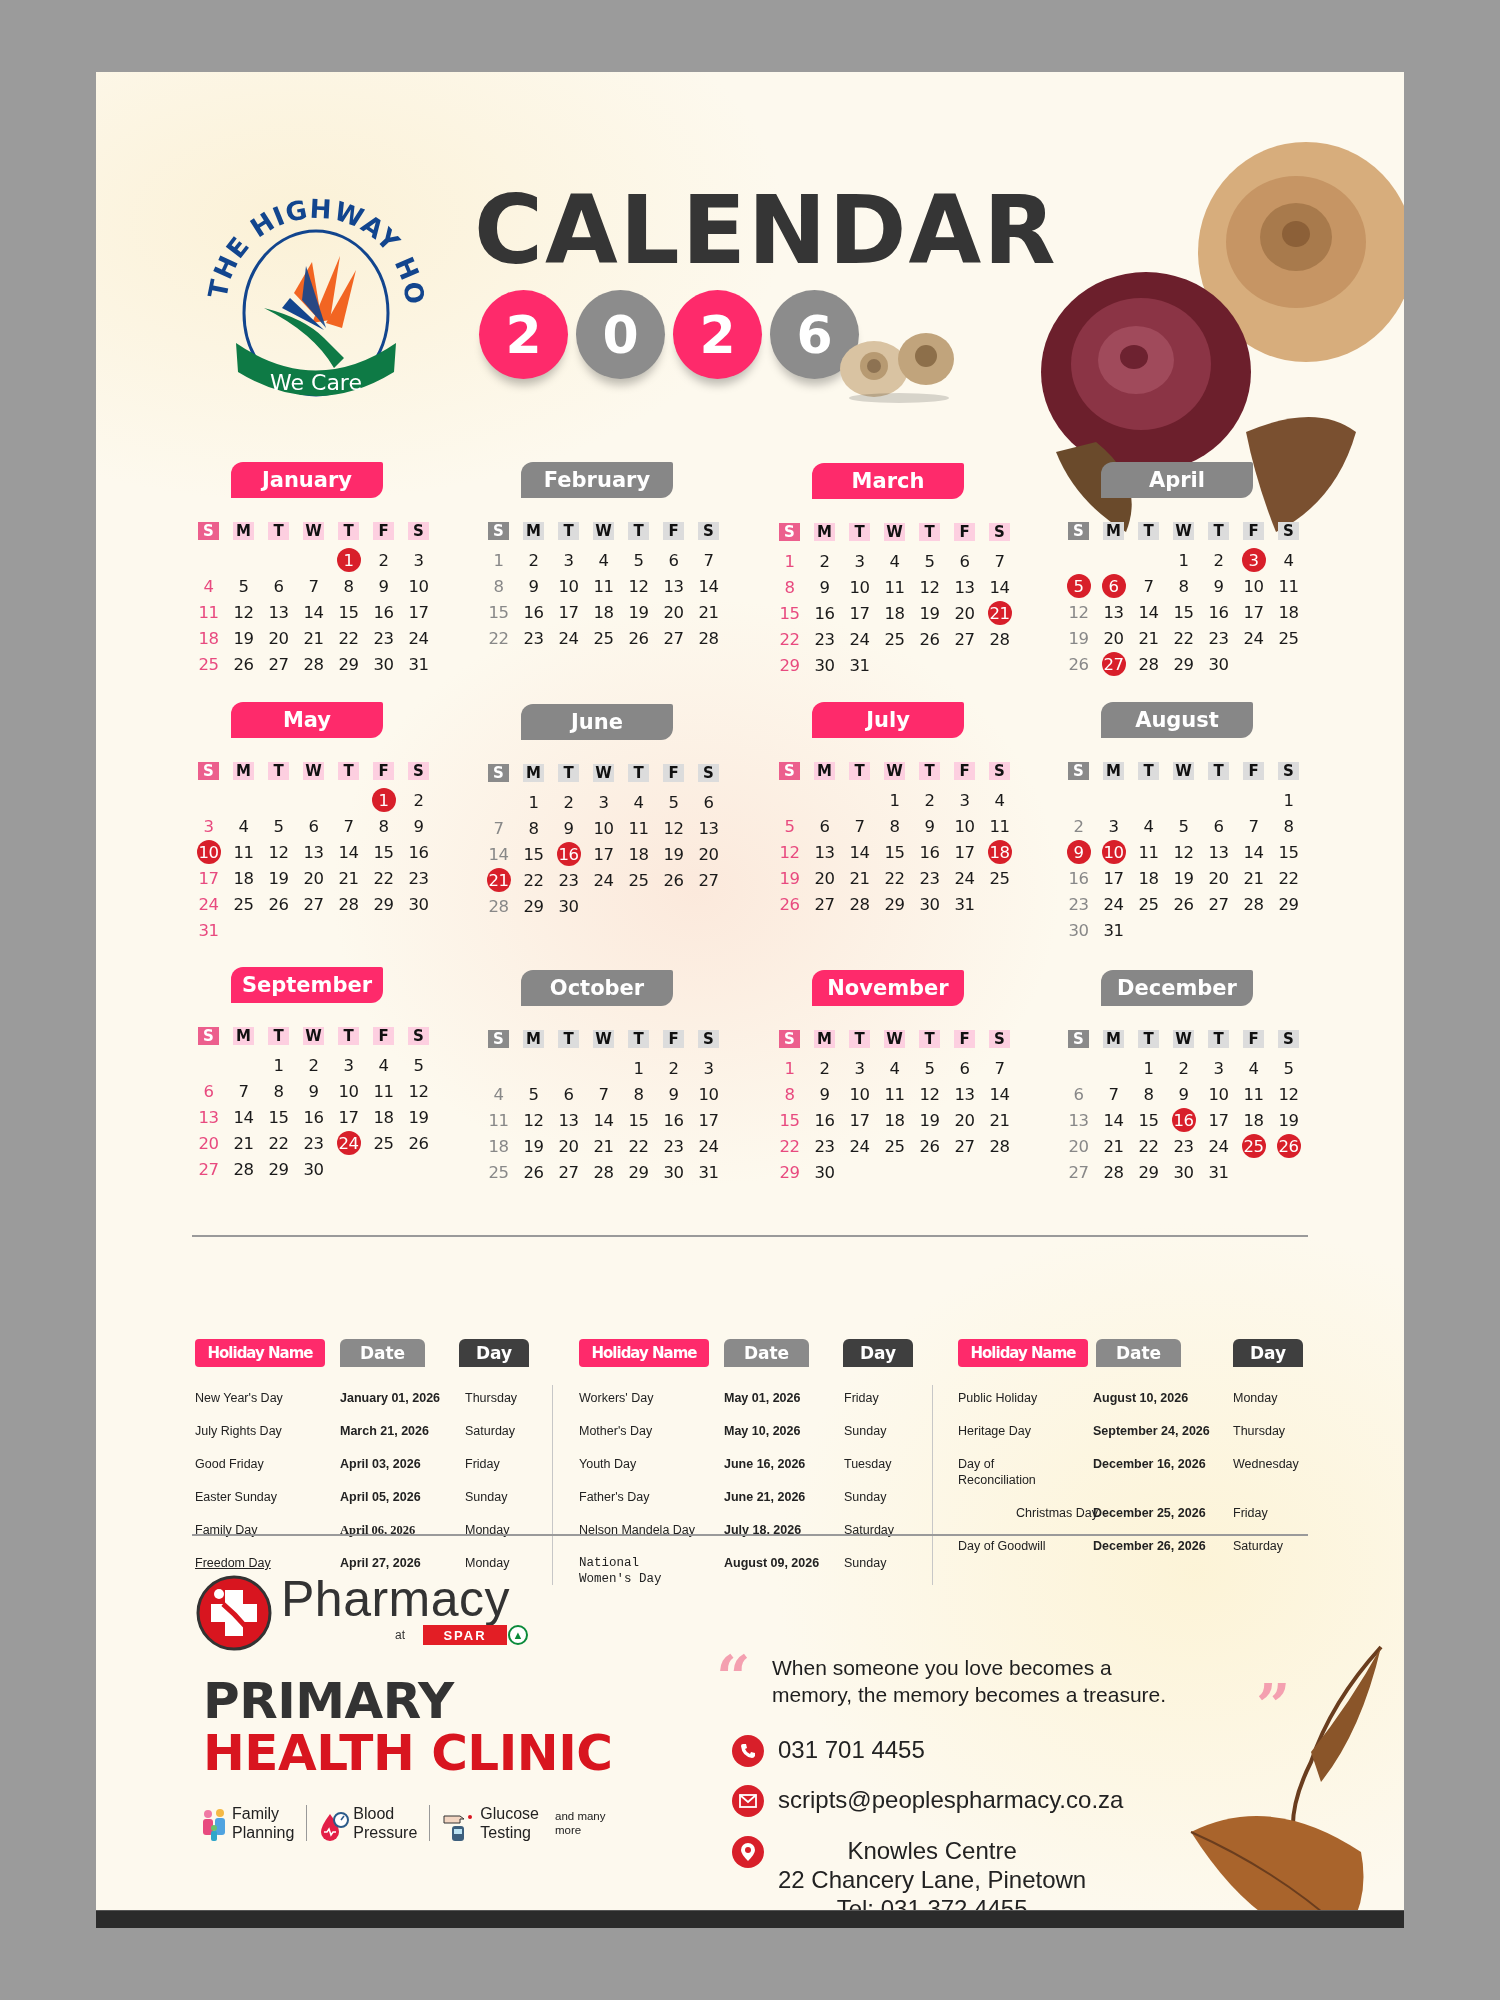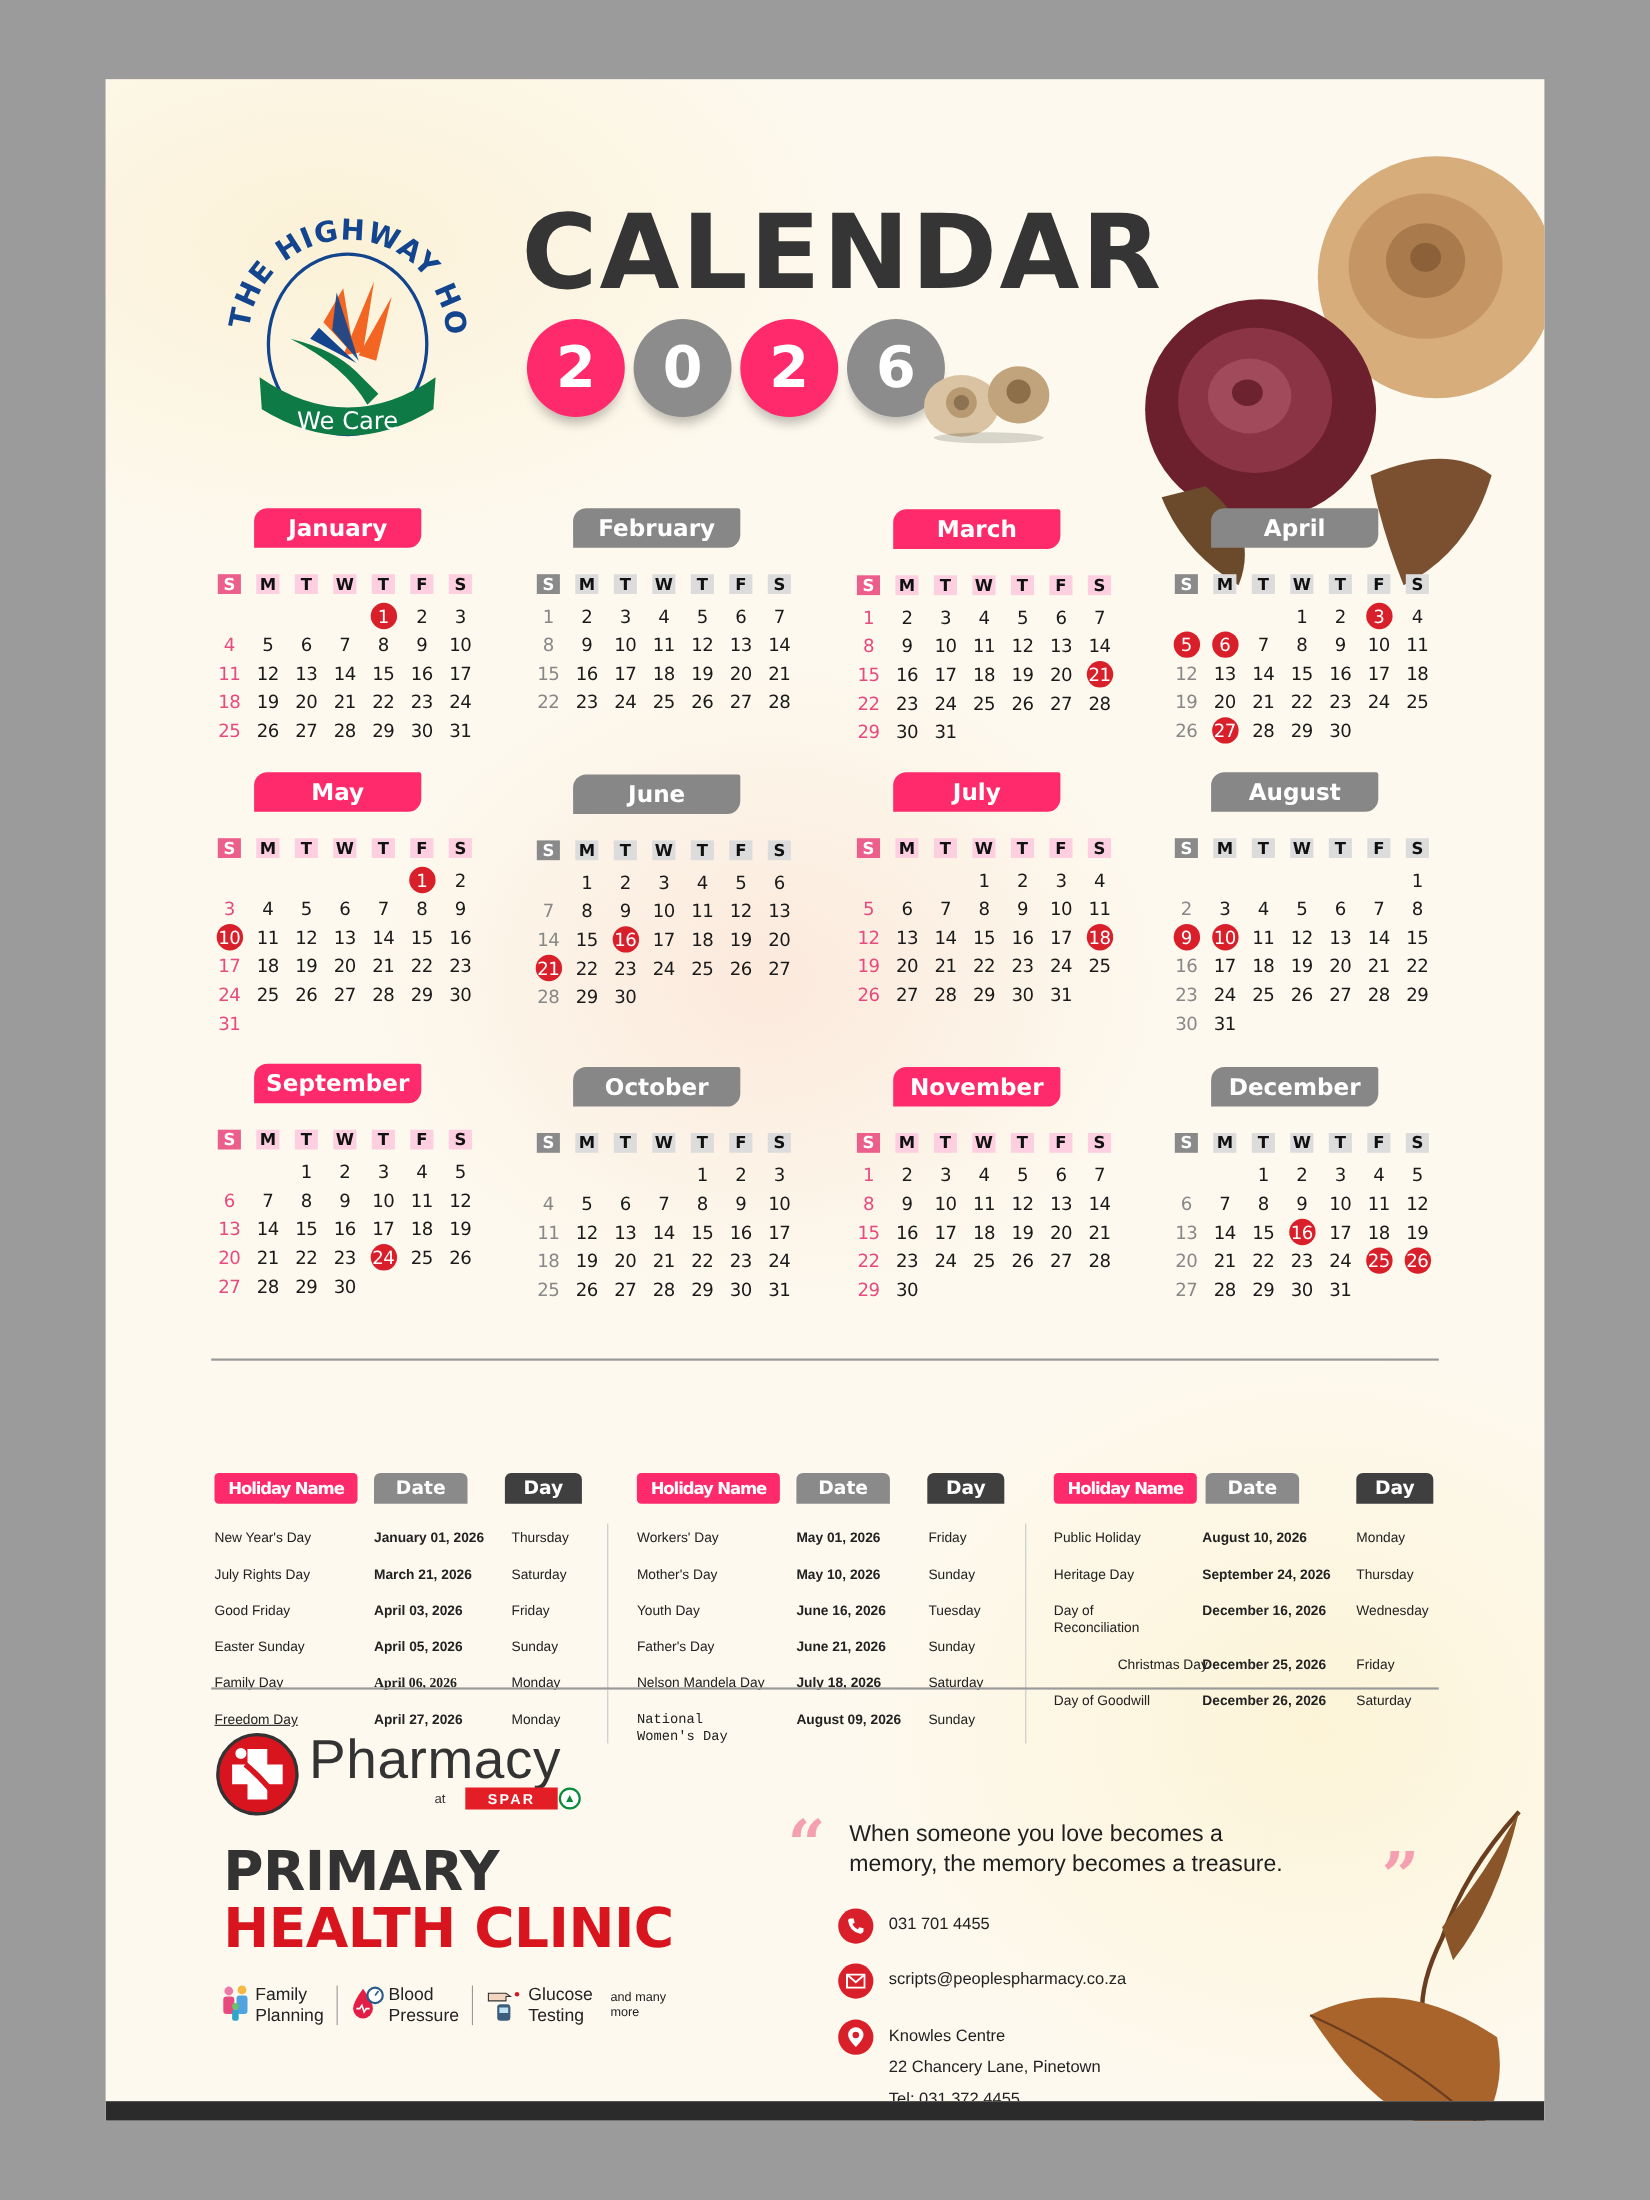--- a/index.html
+++ b/index.html
@@ -79,27 +79,27 @@
   .hh-day { background: #3f3f3f; font-size: 17px; }
   .hol-row { position: absolute; font-size: 12.5px; color: #222; line-height: 16px; }
   .hol-row .c-date { font-weight: bold; }
   .vsep { position: absolute; width: 1px; background: #c7c7c7; }
 
   
   .pharm-logo { position: absolute; left: 99px; top: 1502px; }
   .clinic-1 { position: absolute; left: 107px; top: 1604px; font-family: "DejaVu Sans", sans-serif; font-weight: 900; font-size: 50px; color: #333; letter-spacing: -0.5px; line-height: 1; }
   .clinic-2 { position: absolute; left: 107px; top: 1656px; font-family: "DejaVu Sans", sans-serif; font-weight: 900; font-size: 50px; color: #d8151f; letter-spacing: -0.5px; line-height: 1; }
   .services { position: absolute; left: 104px; top: 1732px; display: flex; align-items: center; gap: 8px; }
-  .svc { display: flex; align-items: flex-start; gap: 4px; font-size: 16px; line-height: 19px; color: #222; }
+  .svc { display: flex; align-items: flex-end; gap: 4px; font-size: 16px; line-height: 19px; color: #222; }
   .svc-sep { width: 1px; height: 36px; background: #999; margin: 0 4px; }
   .svc-more { font-size: 11.5px; line-height: 14px; margin-left: 8px; }
 
   .quote { position: absolute; left: 676px; top: 1582px; font-size: 21px; line-height: 27px; color: #1e1e1e; }
   .qmark { position: absolute; font-family: "DejaVu Serif", serif; font-weight: bold; color: #f4a0b0; font-size: 60px; line-height: 1; }
-  .contact { position: absolute; left: 712px; display: flex; align-items: flex-start; gap: 14px; font-size: 15px; color: #222; line-height: 29px; }
+  .contact { position: absolute; left: 682px; display: flex; align-items: flex-start; gap: 14px; font-size: 24px; color: #222; line-height: 29px; text-align: center; }
   .contact .ic { position: absolute; left: -46px; top: 0; width: 32px; height: 32px; border-radius: 50%; background: #d81f2a; display: flex; align-items: center; justify-content: center; }
 </style>
 </head>
 <body>
 
 <div class="page">
 
   <svg class="logo" viewBox="0 0 240 240">
     <defs>
       <path id="arcpath" d="M 32 150 A 90 90 0 1 1 212 150" fill="none"></path>

